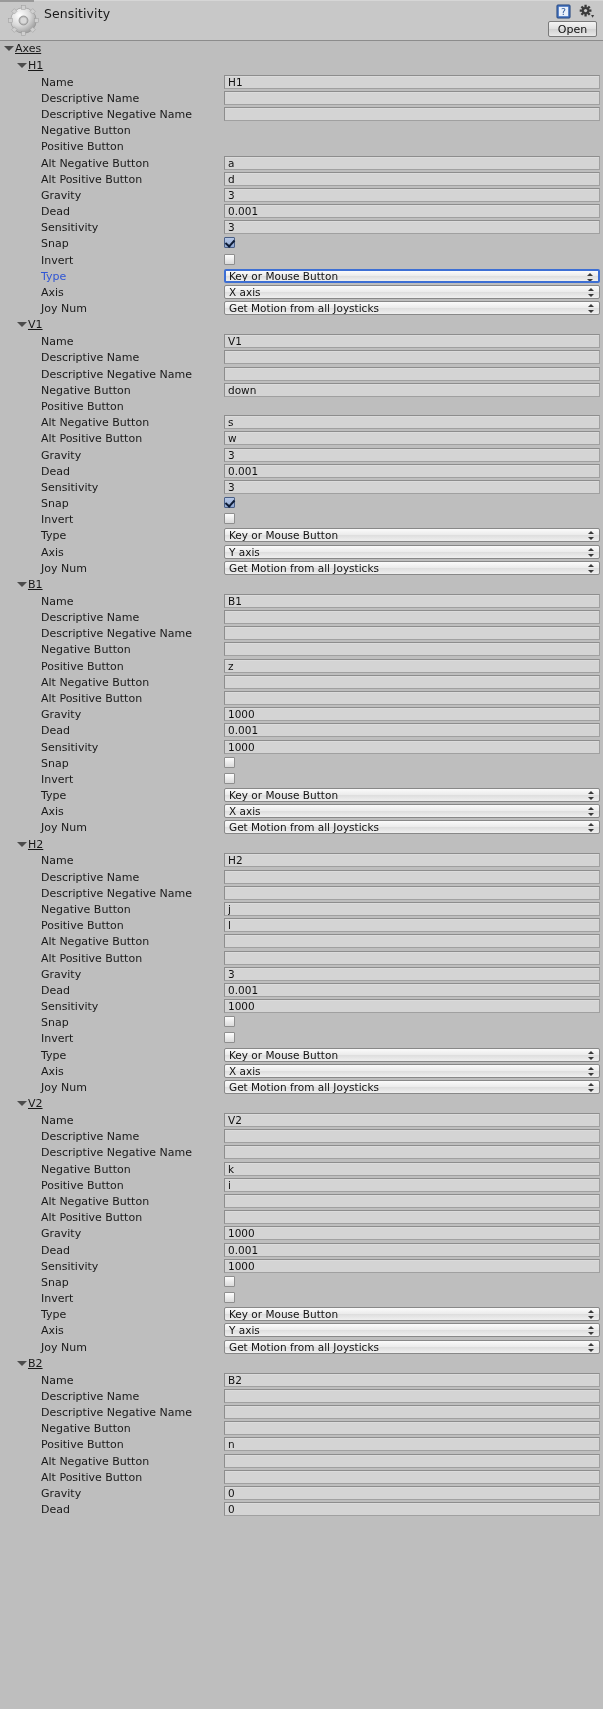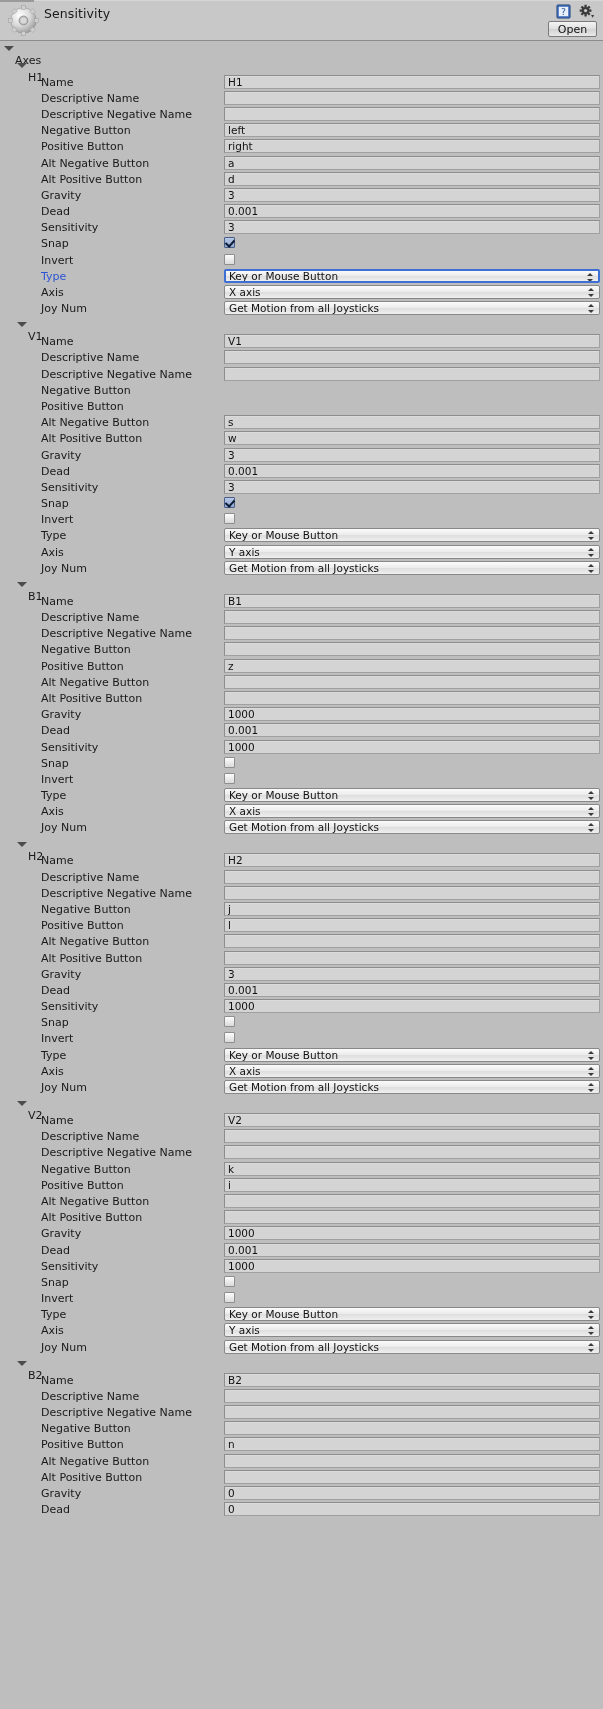--- a/index.html
+++ b/index.html
@@ -108,24 +108,25 @@
   .foldout .tri {
     position: absolute;
     top: 5px;
     width: 0; height: 0;
     border-left: 5px solid transparent;
     border-right: 5px solid transparent;
     border-top: 5px solid #4c4c4c;
   }
   .foldout .fold-label {
     position: absolute;
-    top: 13px;
+    top: 1px;
     font-size: 11px;
     color: #191919;
     line-height: 14px;
+    text-decoration: underline;
   }
 
   
   .lvl0 .tri { left: 4px; }
   .lvl0 .fold-label { left: 15px; }
   .lvl1 .tri { left: 17px; }
   .lvl1 .fold-label { left: 28px; }
   .lvl1-label { left: 28px; }
   .lvl2-label { left: 41px; }
 
@@ -305,29 +306,23 @@
       </div>
     </div>
     <div class="row">
       <div class="row-label lvl2-label">Descriptive Negative Name</div>
       <div class="fieldwrap">
         <input class="textfield" type="text" style="">
       </div>
     </div>
     <div class="row">
       <div class="row-label lvl2-label">Negative Button</div>
-      <div class="fieldwrap">
-        <input class="textfield" type="text" value="left" style="">
-      </div>
     </div>
     <div class="row">
       <div class="row-label lvl2-label">Positive Button</div>
-      <div class="fieldwrap">
-        <input class="textfield" type="text" value="right" style="">
-      </div>
     </div>
     <div class="row">
       <div class="row-label lvl2-label">Alt Negative Button</div>
       <div class="fieldwrap">
         <input class="textfield" type="text" value="a" style="">
       </div>
     </div>
     <div class="row">
       <div class="row-label lvl2-label">Alt Positive Button</div>
       <div class="fieldwrap">
@@ -408,20 +403,23 @@
       </div>
     </div>
     <div class="row">
       <div class="row-label lvl2-label">Descriptive Negative Name</div>
       <div class="fieldwrap">
         <input class="textfield" type="text" style="">
       </div>
     </div>
     <div class="row">
       <div class="row-label lvl2-label">Negative Button</div>
+      <div class="fieldwrap">
+        <input class="textfield" type="text" value="down" style="">
+      </div>
     </div>
     <div class="row">
       <div class="row-label lvl2-label">Positive Button</div>
     </div>
     <div class="row">
       <div class="row-label lvl2-label">Alt Negative Button</div>
       <div class="fieldwrap">
         <input class="textfield" type="text" value="s" style="">
       </div>
     </div>

